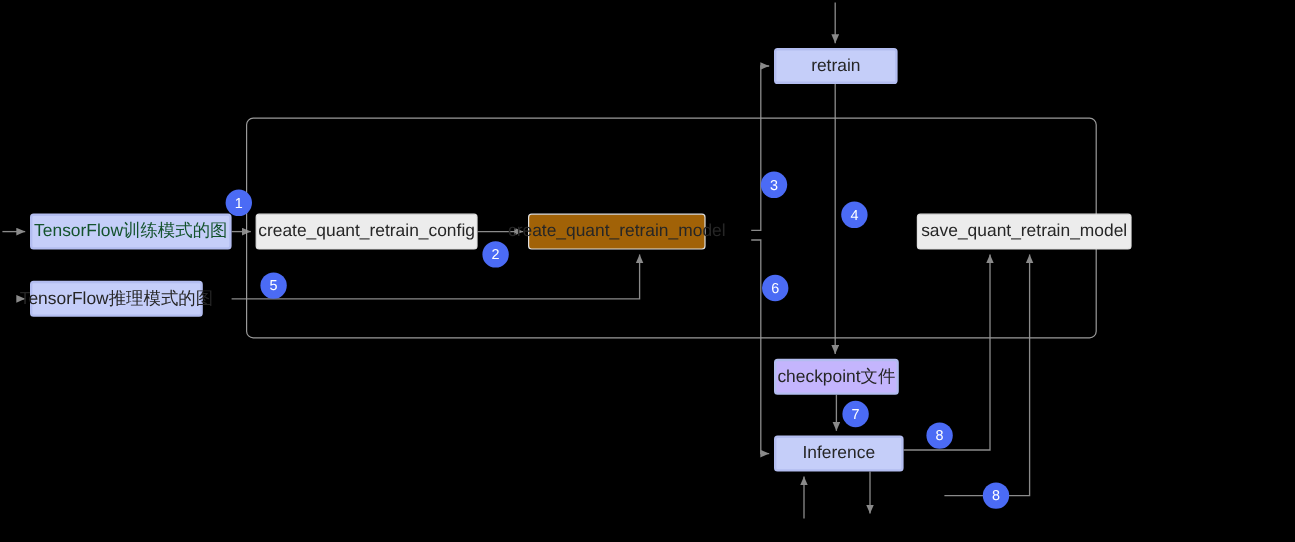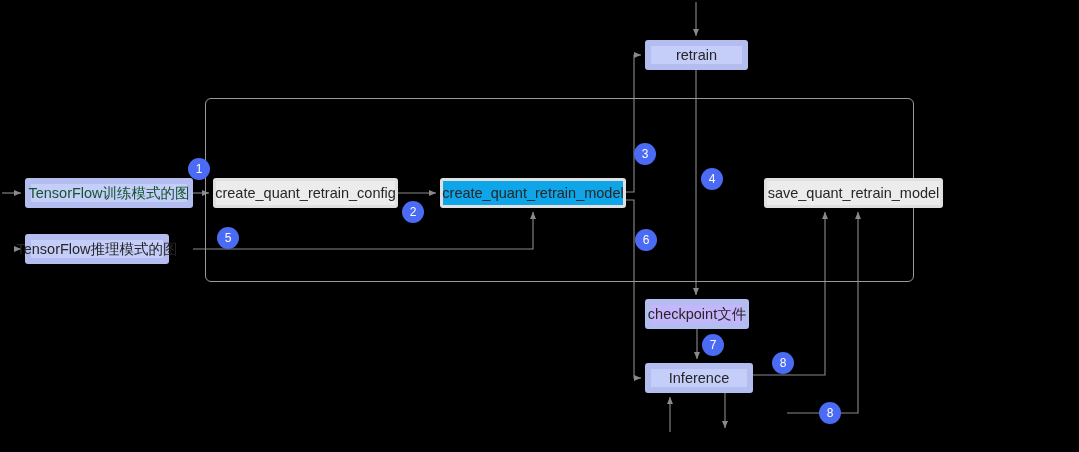--- a/index.html
+++ b/index.html
@@ -2,22 +2,22 @@
 <html><head>
 <meta charset="utf-8">
 <style>
   html,body{margin:0;padding:0;background:#000;}
   #stage{position:relative;width:1079px;height:452px;background:#000;
          font-family:"Liberation Sans","DejaVu Sans",sans-serif;overflow:hidden;}
   #edges{position:absolute;left:0;top:0;width:1079px;height:452px;}
   .node{position:absolute;box-sizing:border-box;display:flex;align-items:center;
         justify-content:center;border-radius:3px;white-space:nowrap;
         font-size:14.5px;line-height:1;color:#262626;}
-  .node.blue{background:#c5cef9;border:6px solid #0369a1;}
-  .node.gray{background:#ececec;border:3px solid #0c4a6e;}
+  .node.blue{background:#c5cef9;border:2px solid #0369a1;}
+  .node.gray{background:#ececec;border:1px solid #0c4a6e;}
   .cluster{position:absolute;box-sizing:border-box;border:1px solid #9a9a9a;
            border-radius:6px;background:transparent;}
   .badge{position:absolute;width:22px;height:22px;border-radius:50%;
          background:#4b6bf5;color:#fff;font-size:12px;display:flex;
          align-items:center;justify-content:center;font-weight:400;}
 </style>
 </head>
 <body>
 
 <div id="stage">
@@ -46,21 +46,21 @@
         <path d="M 725,393 L 725,428" marker-end="url(#ah)"></path>
       </g>
   </svg>
 
   <div id="cluster-box" class="cluster" style="left: 205px; top: 98px; width: 709px; height: 184px; border-color: rgb(154, 154, 154);"></div>
 
   <div id="node-layer">
       <div class="node blue" style="left: 25px; top: 178px; width: 168px; height: 30px; background: rgb(197, 206, 249); border-color: rgb(179, 189, 240); color: #14532d;">TensorFlow训练模式的图</div>
       <div class="node blue" style="left: 25px; top: 234px; width: 144px; height: 30px; background: rgb(197, 206, 249); border-color: rgb(179, 189, 240); color: rgb(38, 38, 38);">TensorFlow推理模式的图</div>
       <div class="node gray" style="left: 213px; top: 178px; width: 185px; height: 30px; background: rgb(236, 236, 236); border-color: rgb(224, 224, 224); color: rgb(38, 38, 38);">create_quant_retrain_config</div>
-      <div class="node gray" style="left: 440px; top: 178px; width: 186px; height: 30px; background: #0ea5e9; border-color: rgb(224, 224, 224); color: rgb(38, 38, 38);">create_quant_retrain_model</div>
+      <div class="node gray" style="left: 440px; top: 178px; width: 148px; height: 30px; background: #a16207; border-color: rgb(224, 224, 224); color: rgb(38, 38, 38);">create_quant_retrain_model</div>
       <div class="node gray" style="left: 764px; top: 178px; width: 179px; height: 30px; background: rgb(236, 236, 236); border-color: rgb(224, 224, 224); color: rgb(38, 38, 38);">save_quant_retrain_model</div>
       <div class="node blue" style="left: 645px; top: 40px; width: 103px; height: 30px; background: rgb(197, 206, 249); border-color: rgb(179, 189, 240); color: rgb(38, 38, 38);">retrain</div>
       <div class="node blue" style="left: 645px; top: 299px; width: 104px; height: 30px; background: #c4b5fd; border-color: rgb(179, 189, 240); color: rgb(38, 38, 38);">checkpoint文件</div>
       <div class="node blue" style="left: 645px; top: 363px; width: 108px; height: 30px; background: rgb(197, 206, 249); border-color: rgb(179, 189, 240); color: rgb(38, 38, 38);">Inference</div>
     </div>
   <div id="badge-layer">
       <div class="badge" style="left: 188px; top: 158px; background: rgb(75, 107, 245); color: rgb(255, 255, 255);">1</div>
       <div class="badge" style="left: 402px; top: 201px; background: rgb(75, 107, 245); color: rgb(255, 255, 255);">2</div>
       <div class="badge" style="left: 634px; top: 143px; background: rgb(75, 107, 245); color: rgb(255, 255, 255);">3</div>
       <div class="badge" style="left: 701px; top: 168px; background: rgb(75, 107, 245); color: rgb(255, 255, 255);">4</div>

